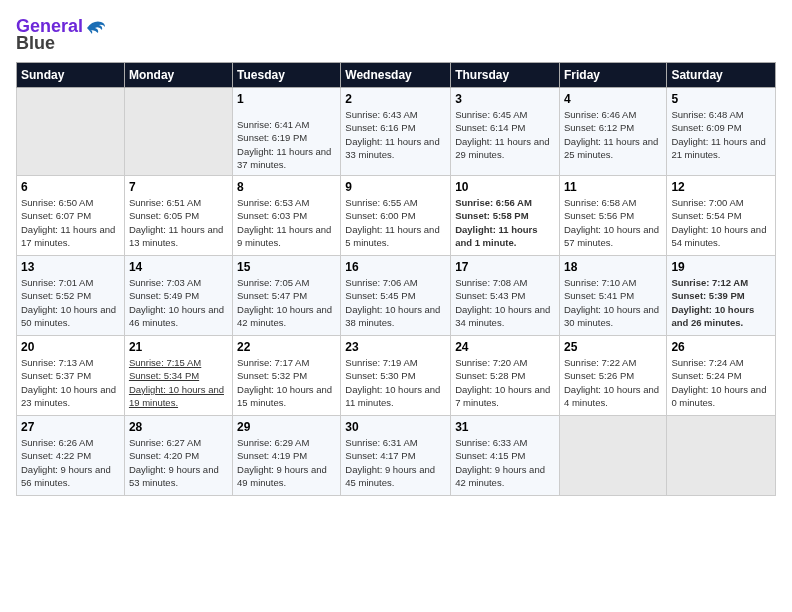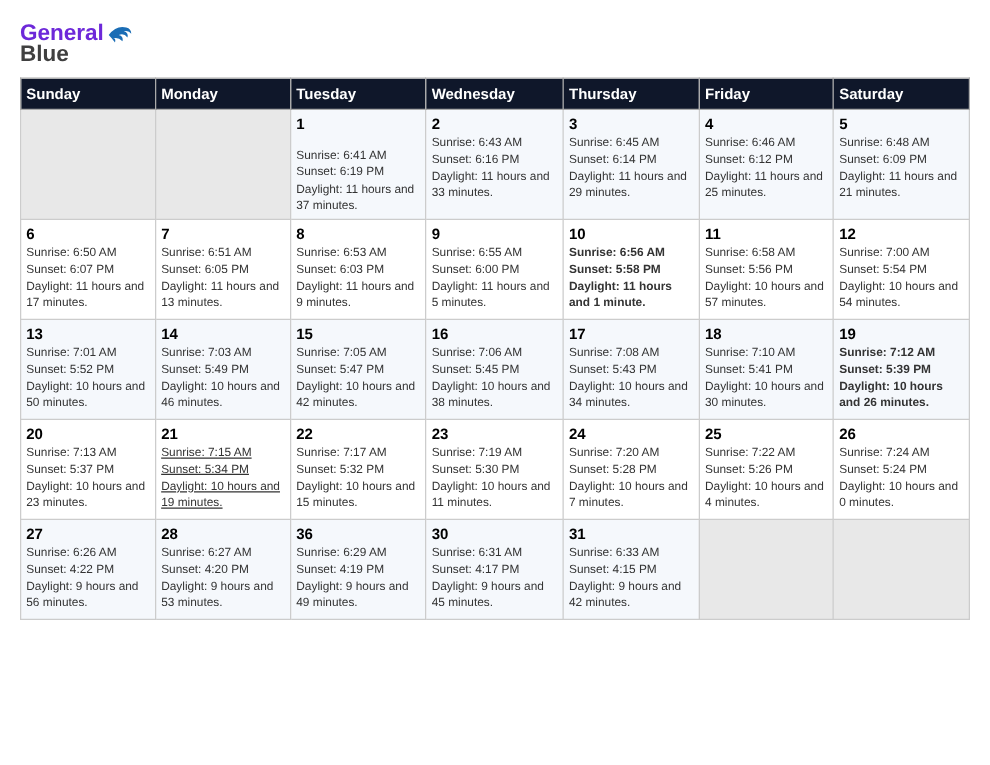--- a/index.html
+++ b/index.html
@@ -280,21 +280,21 @@
 Sunset: 4:22 PM
 Daylight: 9 hours and 56 minutes.</div>
         </td>
         <td>
           <span class="day-num">28</span>
           <div class="day-info" style="white-space: pre-line;">Sunrise: 6:27 AM
 Sunset: 4:20 PM
 Daylight: 9 hours and 53 minutes.</div>
         </td>
         <td>
-          <span class="day-num">36</span>
+          <span class="day-num">29</span>
           <div class="day-info" style="white-space: pre-line;">Sunrise: 6:29 AM
 Sunset: 4:19 PM
 Daylight: 9 hours and 49 minutes.</div>
         </td>
         <td>
           <span class="day-num">30</span>
           <div class="day-info" style="white-space: pre-line;">Sunrise: 6:31 AM
 Sunset: 4:17 PM
 Daylight: 9 hours and 45 minutes.</div>
         </td>

